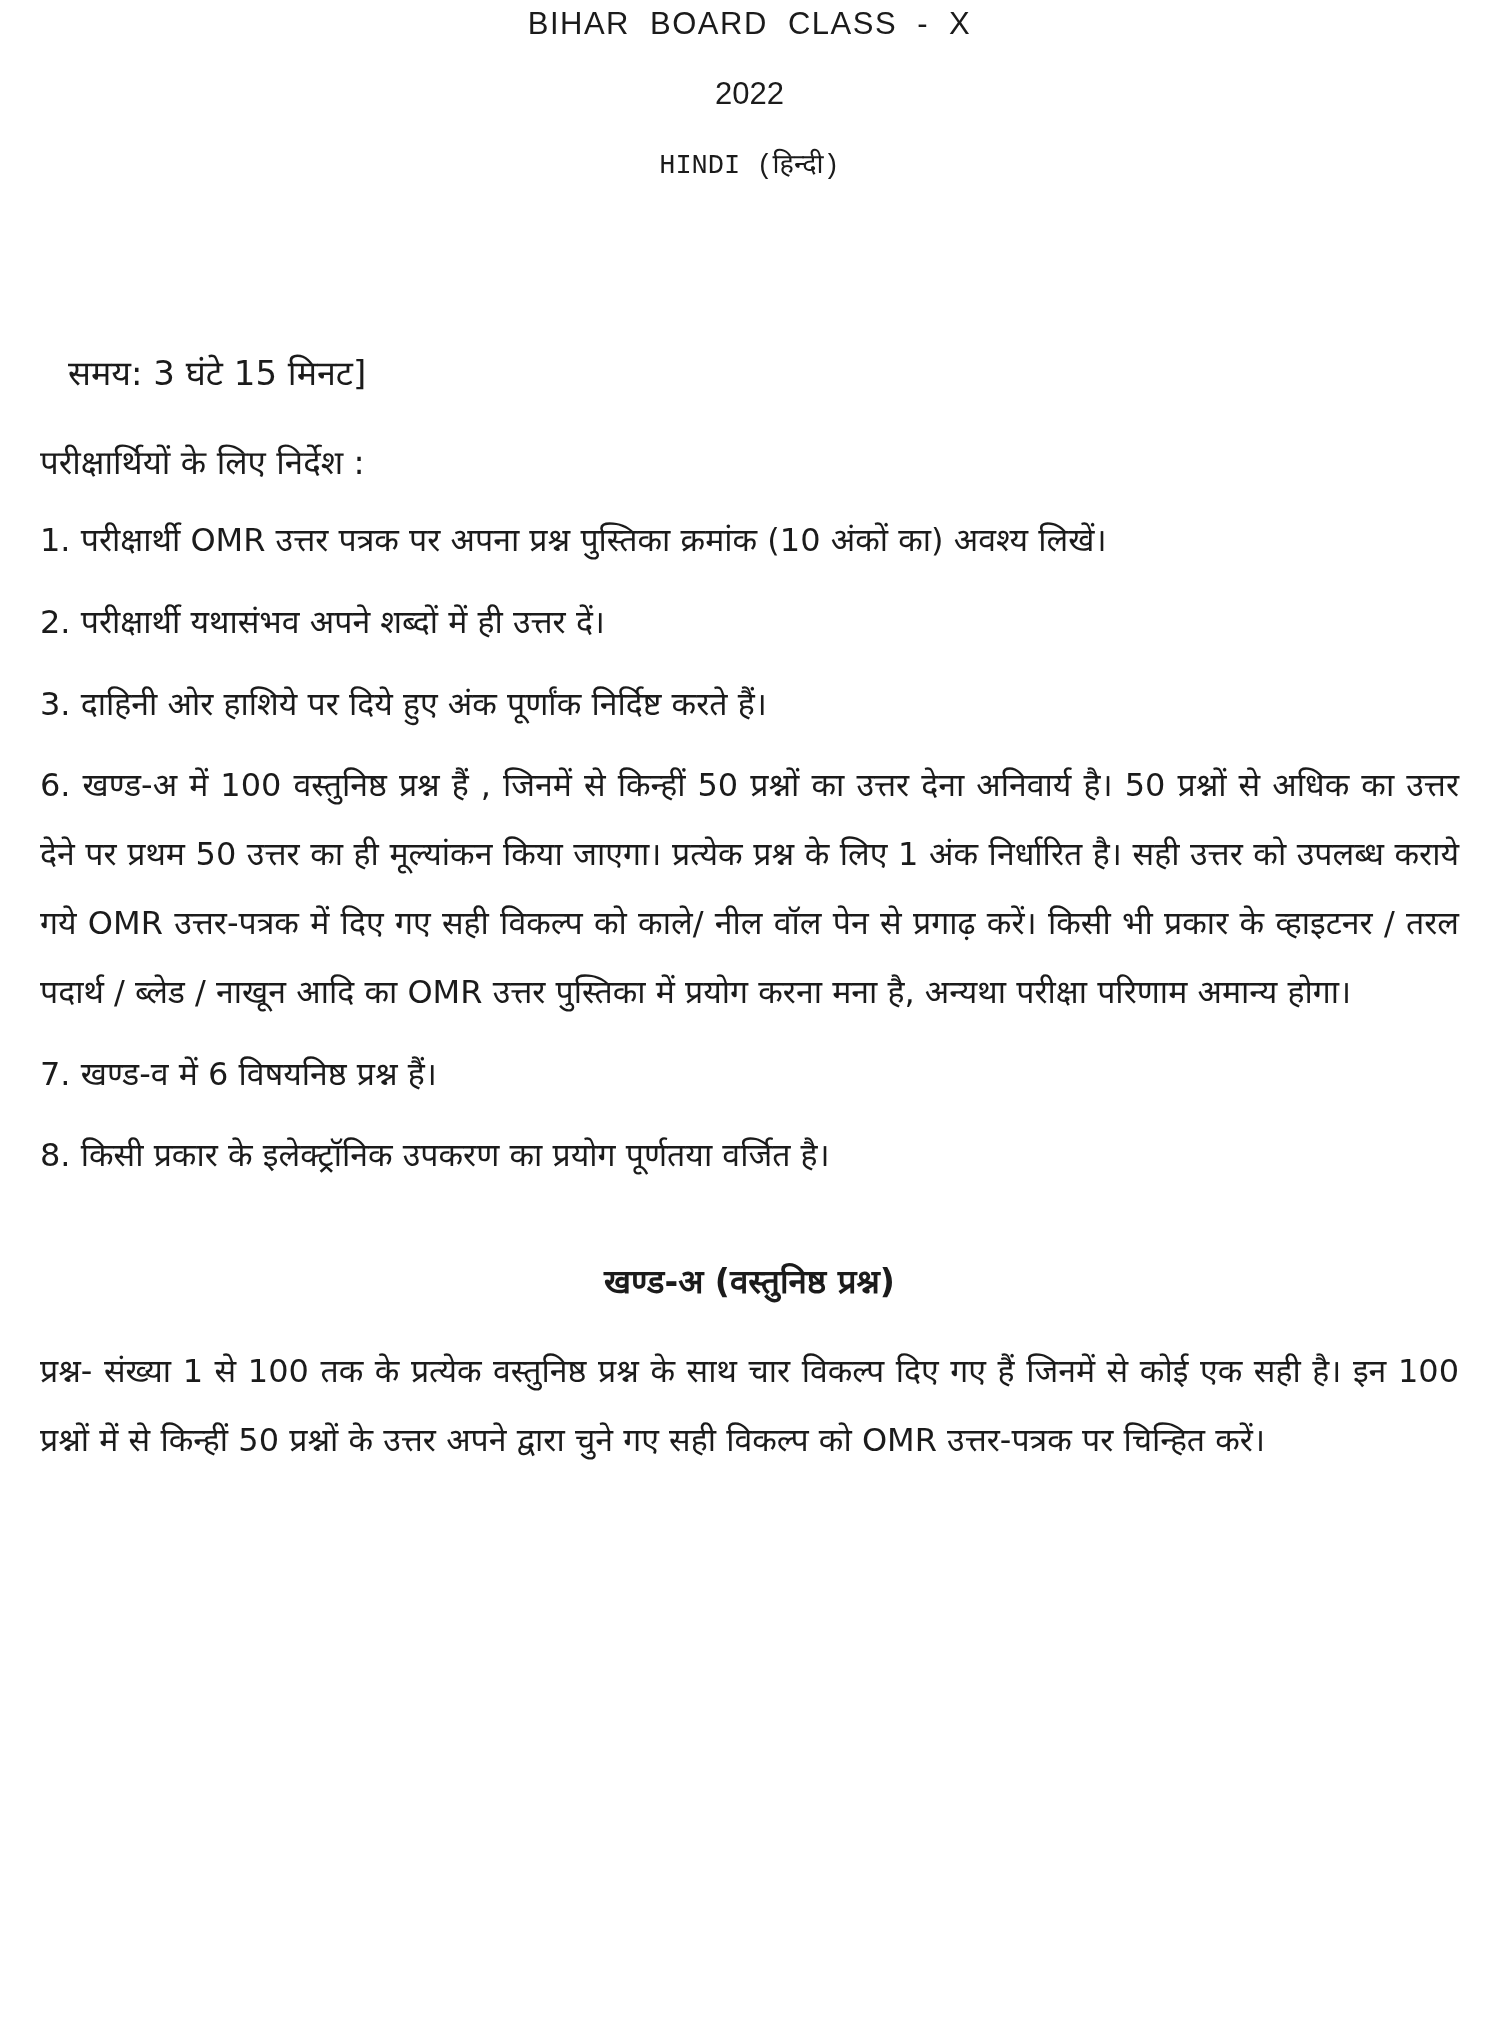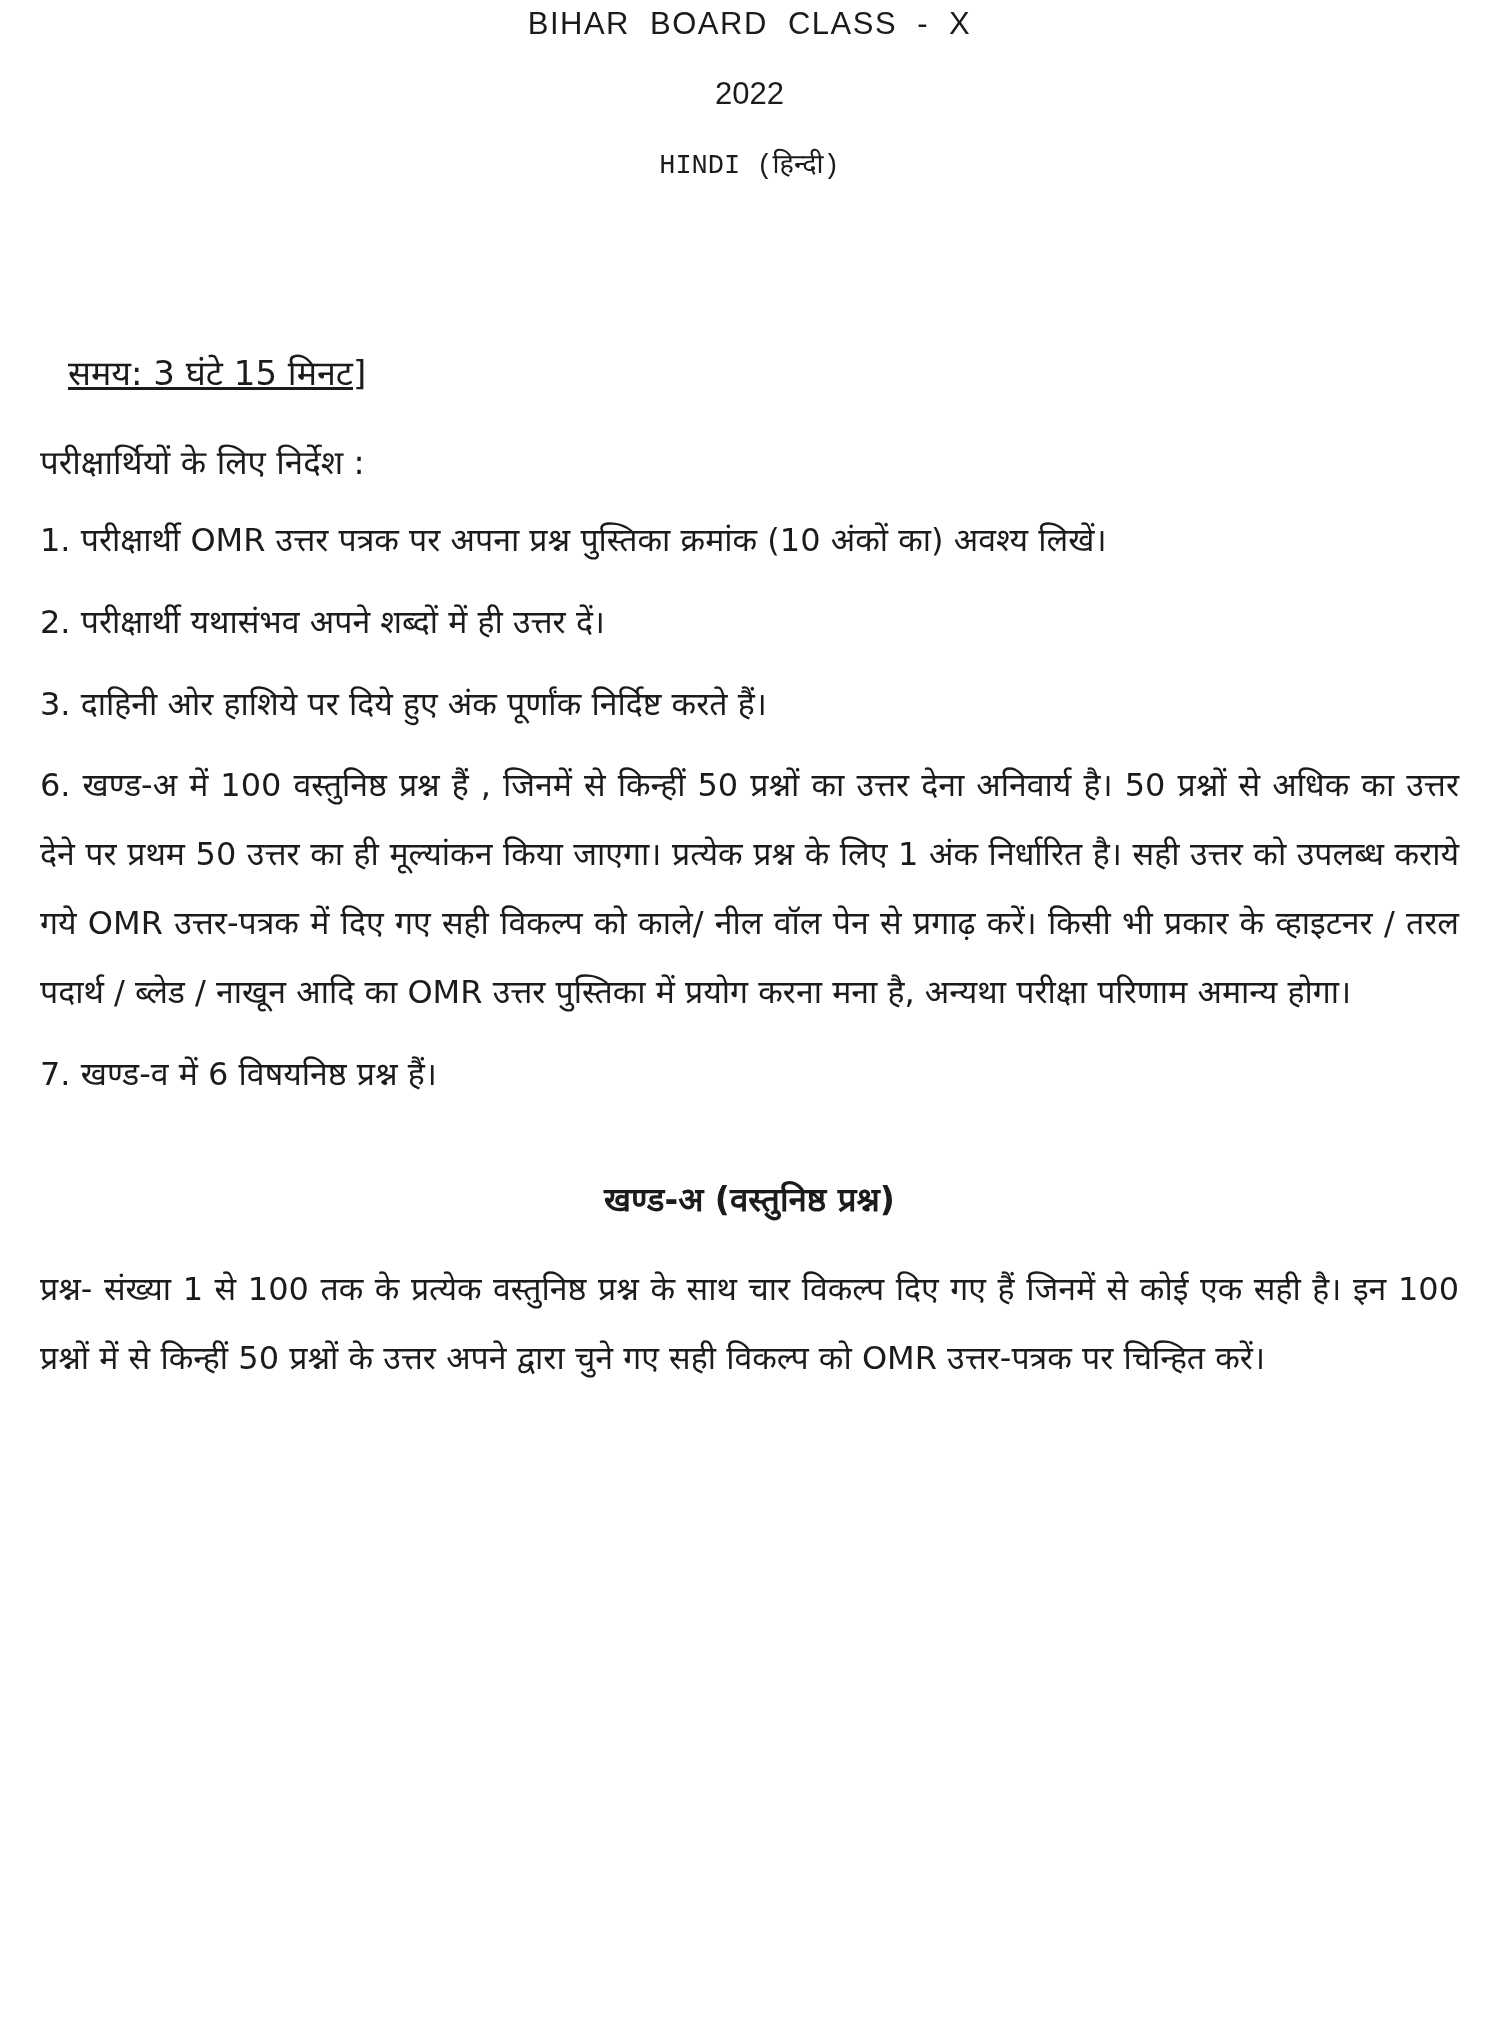--- a/index.html
+++ b/index.html
@@ -39,21 +39,20 @@
   .sitting-line {
     font-size: 30px;
     margin-top: 30px;
   }
   .meta-row {
     margin-top: 168px;
     display: flex;
     justify-content: space-between;
     align-items: baseline;
     font-size: 34px;
-    text-decoration: underline;
   }
   .meta-time { padding-left: 28px; }
   .meta-marks { padding-right: 118px; }
   .instructions-heading {
     margin-top: 44px;
     text-align: left;
     font-size: 33px;
     font-weight: 400;
   }
   .instructions { margin-top: 22px; }
@@ -90,17 +89,18 @@
 </div>
 
 <div class="instructions-heading">परीक्षार्थियों के लिए निर्देश :</div>
 
 <section class="instructions">
   <p class="instruction-item">1. परीक्षार्थी OMR उत्तर पत्रक पर अपना प्रश्न पुस्तिका क्रमांक (10 अंकों का) अवश्य लिखें।</p>
   <p class="instruction-item">2. परीक्षार्थी यथासंभव अपने शब्दों में ही उत्तर दें।</p>
   <p class="instruction-item">3. दाहिनी ओर हाशिये पर दिये हुए अंक पूर्णांक निर्दिष्ट करते हैं।</p>
   <p class="instruction-item">6. खण्ड-अ में 100 वस्तुनिष्ठ प्रश्न हैं , जिनमें से किन्हीं 50 प्रश्नों का उत्तर देना अनिवार्य है। 50 प्रश्नों से अधिक का उत्तर देने पर प्रथम 50 उत्तर का ही मूल्यांकन किया जाएगा। प्रत्येक प्रश्न के लिए 1 अंक निर्धारित है। सही उत्तर को उपलब्ध कराये गये OMR उत्तर-पत्रक में दिए गए सही विकल्प को काले/ नील वॉल पेन से प्रगाढ़ करें। किसी भी प्रकार के व्हाइटनर / तरल पदार्थ / ब्लेड / नाखून आदि का OMR उत्तर पुस्तिका में प्रयोग करना मना है, अन्यथा परीक्षा परिणाम अमान्य होगा।</p>
   <p class="instruction-item">7. खण्ड-व में 6 विषयनिष्ठ प्रश्न हैं।</p>
+  <p class="instruction-item">8. किसी प्रकार के इलेक्ट्रॉनिक उपकरण का प्रयोग पूर्णतया वर्जित है।</p>
 </section>
 
 <div class="section-heading">खण्ड-अ (वस्तुनिष्ठ प्रश्न)</div>
 
 <p class="section-intro">प्रश्न- संख्या 1 से 100 तक के प्रत्येक वस्तुनिष्ठ प्रश्न के साथ चार विकल्प दिए गए हैं जिनमें से कोई एक सही है। इन 100 प्रश्नों में से किन्हीं 50 प्रश्नों के उत्तर अपने द्वारा चुने गए सही विकल्प को OMR उत्तर-पत्रक पर चिन्हित करें।</p>
 
 </body></html>

